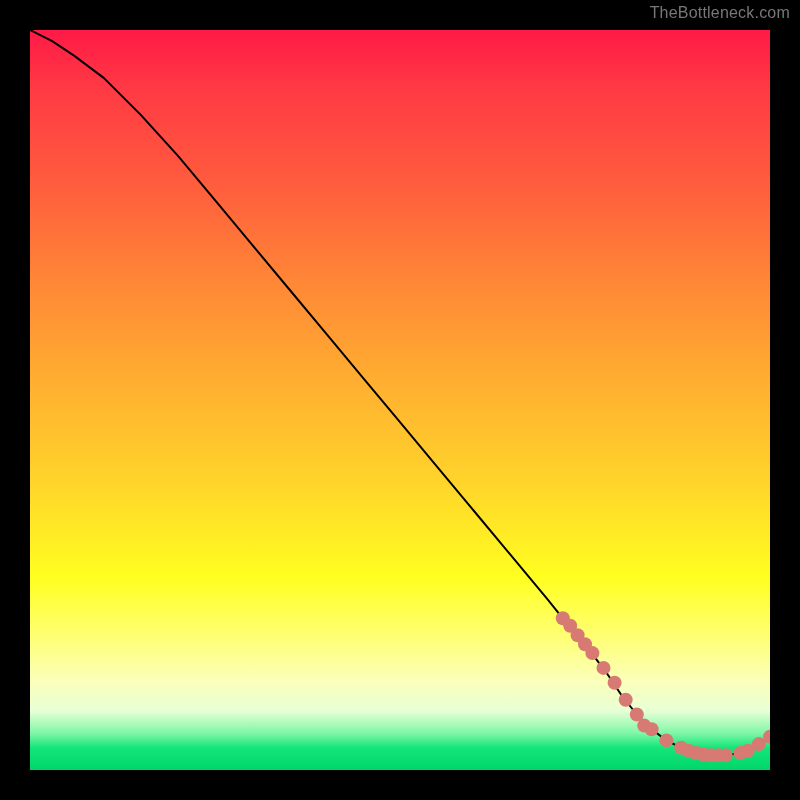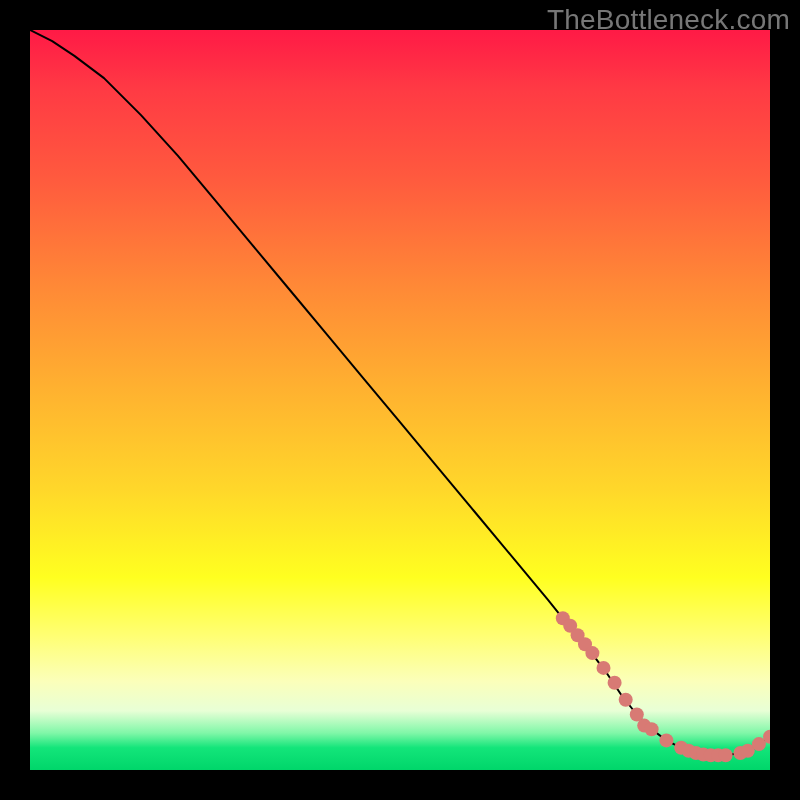--- a/index.html
+++ b/index.html
@@ -15,21 +15,21 @@
     width: 800px;
     height: 800px;
     background: #000;
   }
   .watermark {
     position: absolute;
     top: 4px;
     right: 10px;
     color: #777;
     font-family: Arial, Helvetica, sans-serif;
-    font-size: 28px;
+    font-size: 16px;
     letter-spacing: 0.2px;
   }
   .plot {
     position: absolute;
     left: 30px;
     top: 30px;
     width: 740px;
     height: 740px;
     overflow: hidden;
   }

